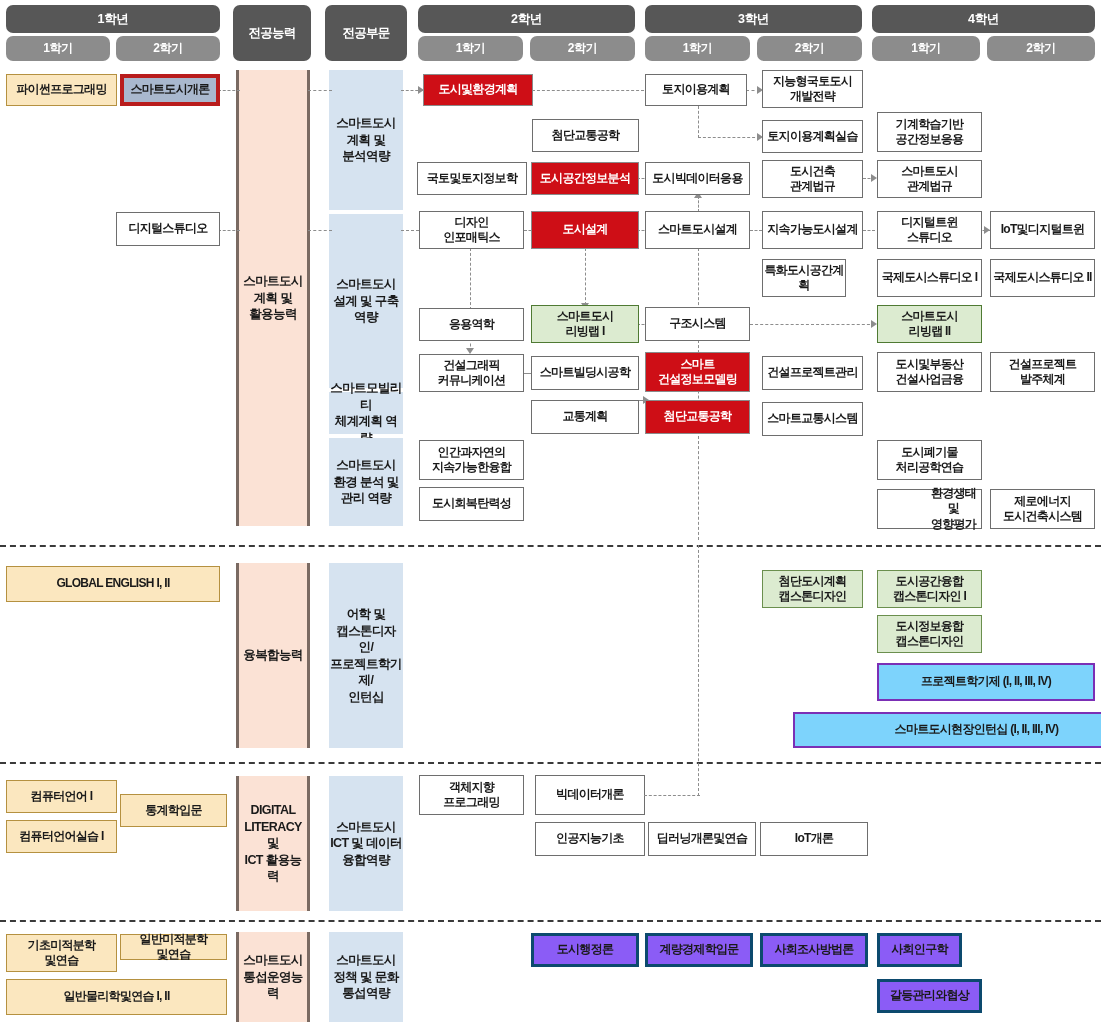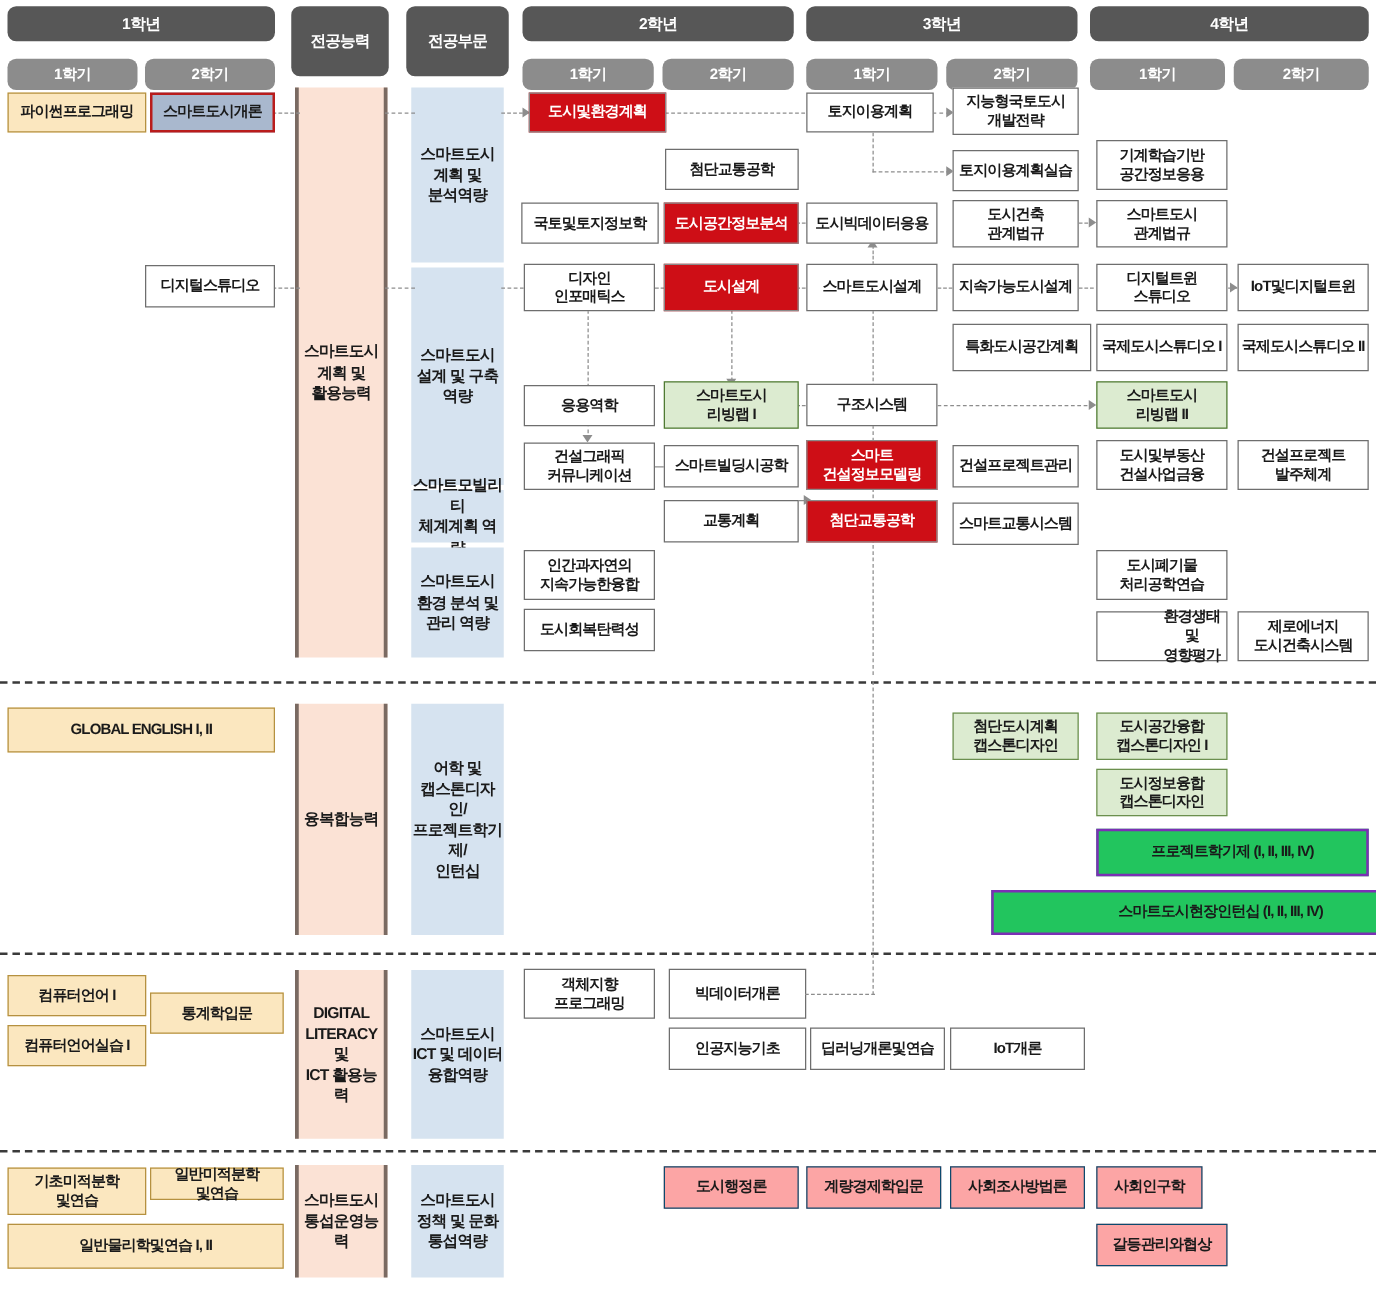--- a/index.html
+++ b/index.html
@@ -28,21 +28,20 @@
   }
   .sem{
     position:absolute;
     background:#8c8c8c;
     color:#ffffff;
     border-radius:7px;
     font-size:12px;
     font-weight:bold;
     display:flex;align-items:center;justify-content:center;
     letter-spacing:-0.4px;
-    margin-top:11px;
   }
   .colhead{
     position:absolute;
     background:#575757;
     color:#ffffff;
     border-radius:7px;
     font-size:12.5px;
     font-weight:bold;
     display:flex;align-items:center;justify-content:center;
     letter-spacing:-0.7px;
@@ -82,23 +81,23 @@
     letter-spacing:-0.7px;
     color:#1a1a1a;
     white-space:pre-line;
     background:#ffffff;
     border:1px solid #6e6e6e;
   }
   .box.white{background:#ffffff;border:1px solid #6e6e6e;}
   .box.red{background:#ce0e16;border:1px solid #8a8a8a;color:#ffffff;}
   .box.green{background:#dcebd0;border:1px solid #6b8f4e;}
   .box.cream{background:#fbe7bf;border:1px solid #b59140;}
-  .box.blue{background:#a9b8ce;border:2px solid #b91c1c;}
-  .box.grey{background:#fca5a5;border:1px solid #0c4a6e;}
-  .box.purple{background:#22c55e;border:2px solid #7b2fb5;}
+  .box.blue{background:#a9b8ce;border:4px solid #b91c1c;}
+  .box.grey{background:#8b5cf6;border:3px solid #0c4a6e;}
+  .box.purple{background:#7dd3fc;border:2px solid #7b2fb5;}
   .box.greenlab{background:#dcebd0;border:1px solid #4f7a33;}
 
   
   .hline{position:absolute;border-top:1px dashed #8d8d8d;height:0;}
   .hline.solid{border-top:1px solid #8d8d8d;}
   .vline{position:absolute;border-left:1px dashed #8d8d8d;width:0;}
   .arrow-r{
     position:absolute;width:0;height:0;
     border-top:4px solid transparent;
     border-bottom:4px solid transparent;
@@ -240,21 +239,21 @@
 관계법규</div>
 
   <div class="box white" style="left:419px;top:211px;width:105px;height:38px;">디자인
 인포매틱스</div>
   <div class="box red" style="left:531px;top:211px;width:108px;height:38px;">도시설계</div>
   <div class="box white" style="left:645px;top:211px;width:105px;height:38px;">스마트도시설계</div>
   <div class="box white" style="left:762px;top:211px;width:101px;height:38px;">지속가능도시설계</div>
   <div class="box white" style="left:877px;top:211px;width:105px;height:38px;">디지털트윈
 스튜디오</div>
   <div class="box white" style="left:990px;top:211px;width:105px;height:38px;">IoT및디지털트윈</div>
-  <div class="box white" style="left:762px;top:259px;width:111px;height:38px;">특화도시공간계획</div>
+  <div class="box white" style="left:762px;top:259px;width:84px;height:38px;">특화도시공간계획</div>
   <div class="box white" style="left:877px;top:259px;width:105px;height:38px;">국제도시스튜디오 I</div>
   <div class="box white" style="left:990px;top:259px;width:105px;height:38px;">국제도시스튜디오 II</div>
 
   <div class="box white" style="left:419px;top:308px;width:105px;height:33px;">응용역학</div>
   <div class="box greenlab" style="left:531px;top:305px;width:108px;height:38px;">스마트도시
 리빙랩 I</div>
   <div class="box white" style="left:645px;top:307px;width:105px;height:34px;">구조시스템</div>
   <div class="box greenlab" style="left:877px;top:305px;width:105px;height:38px;">스마트도시
 리빙랩 II</div>
 

